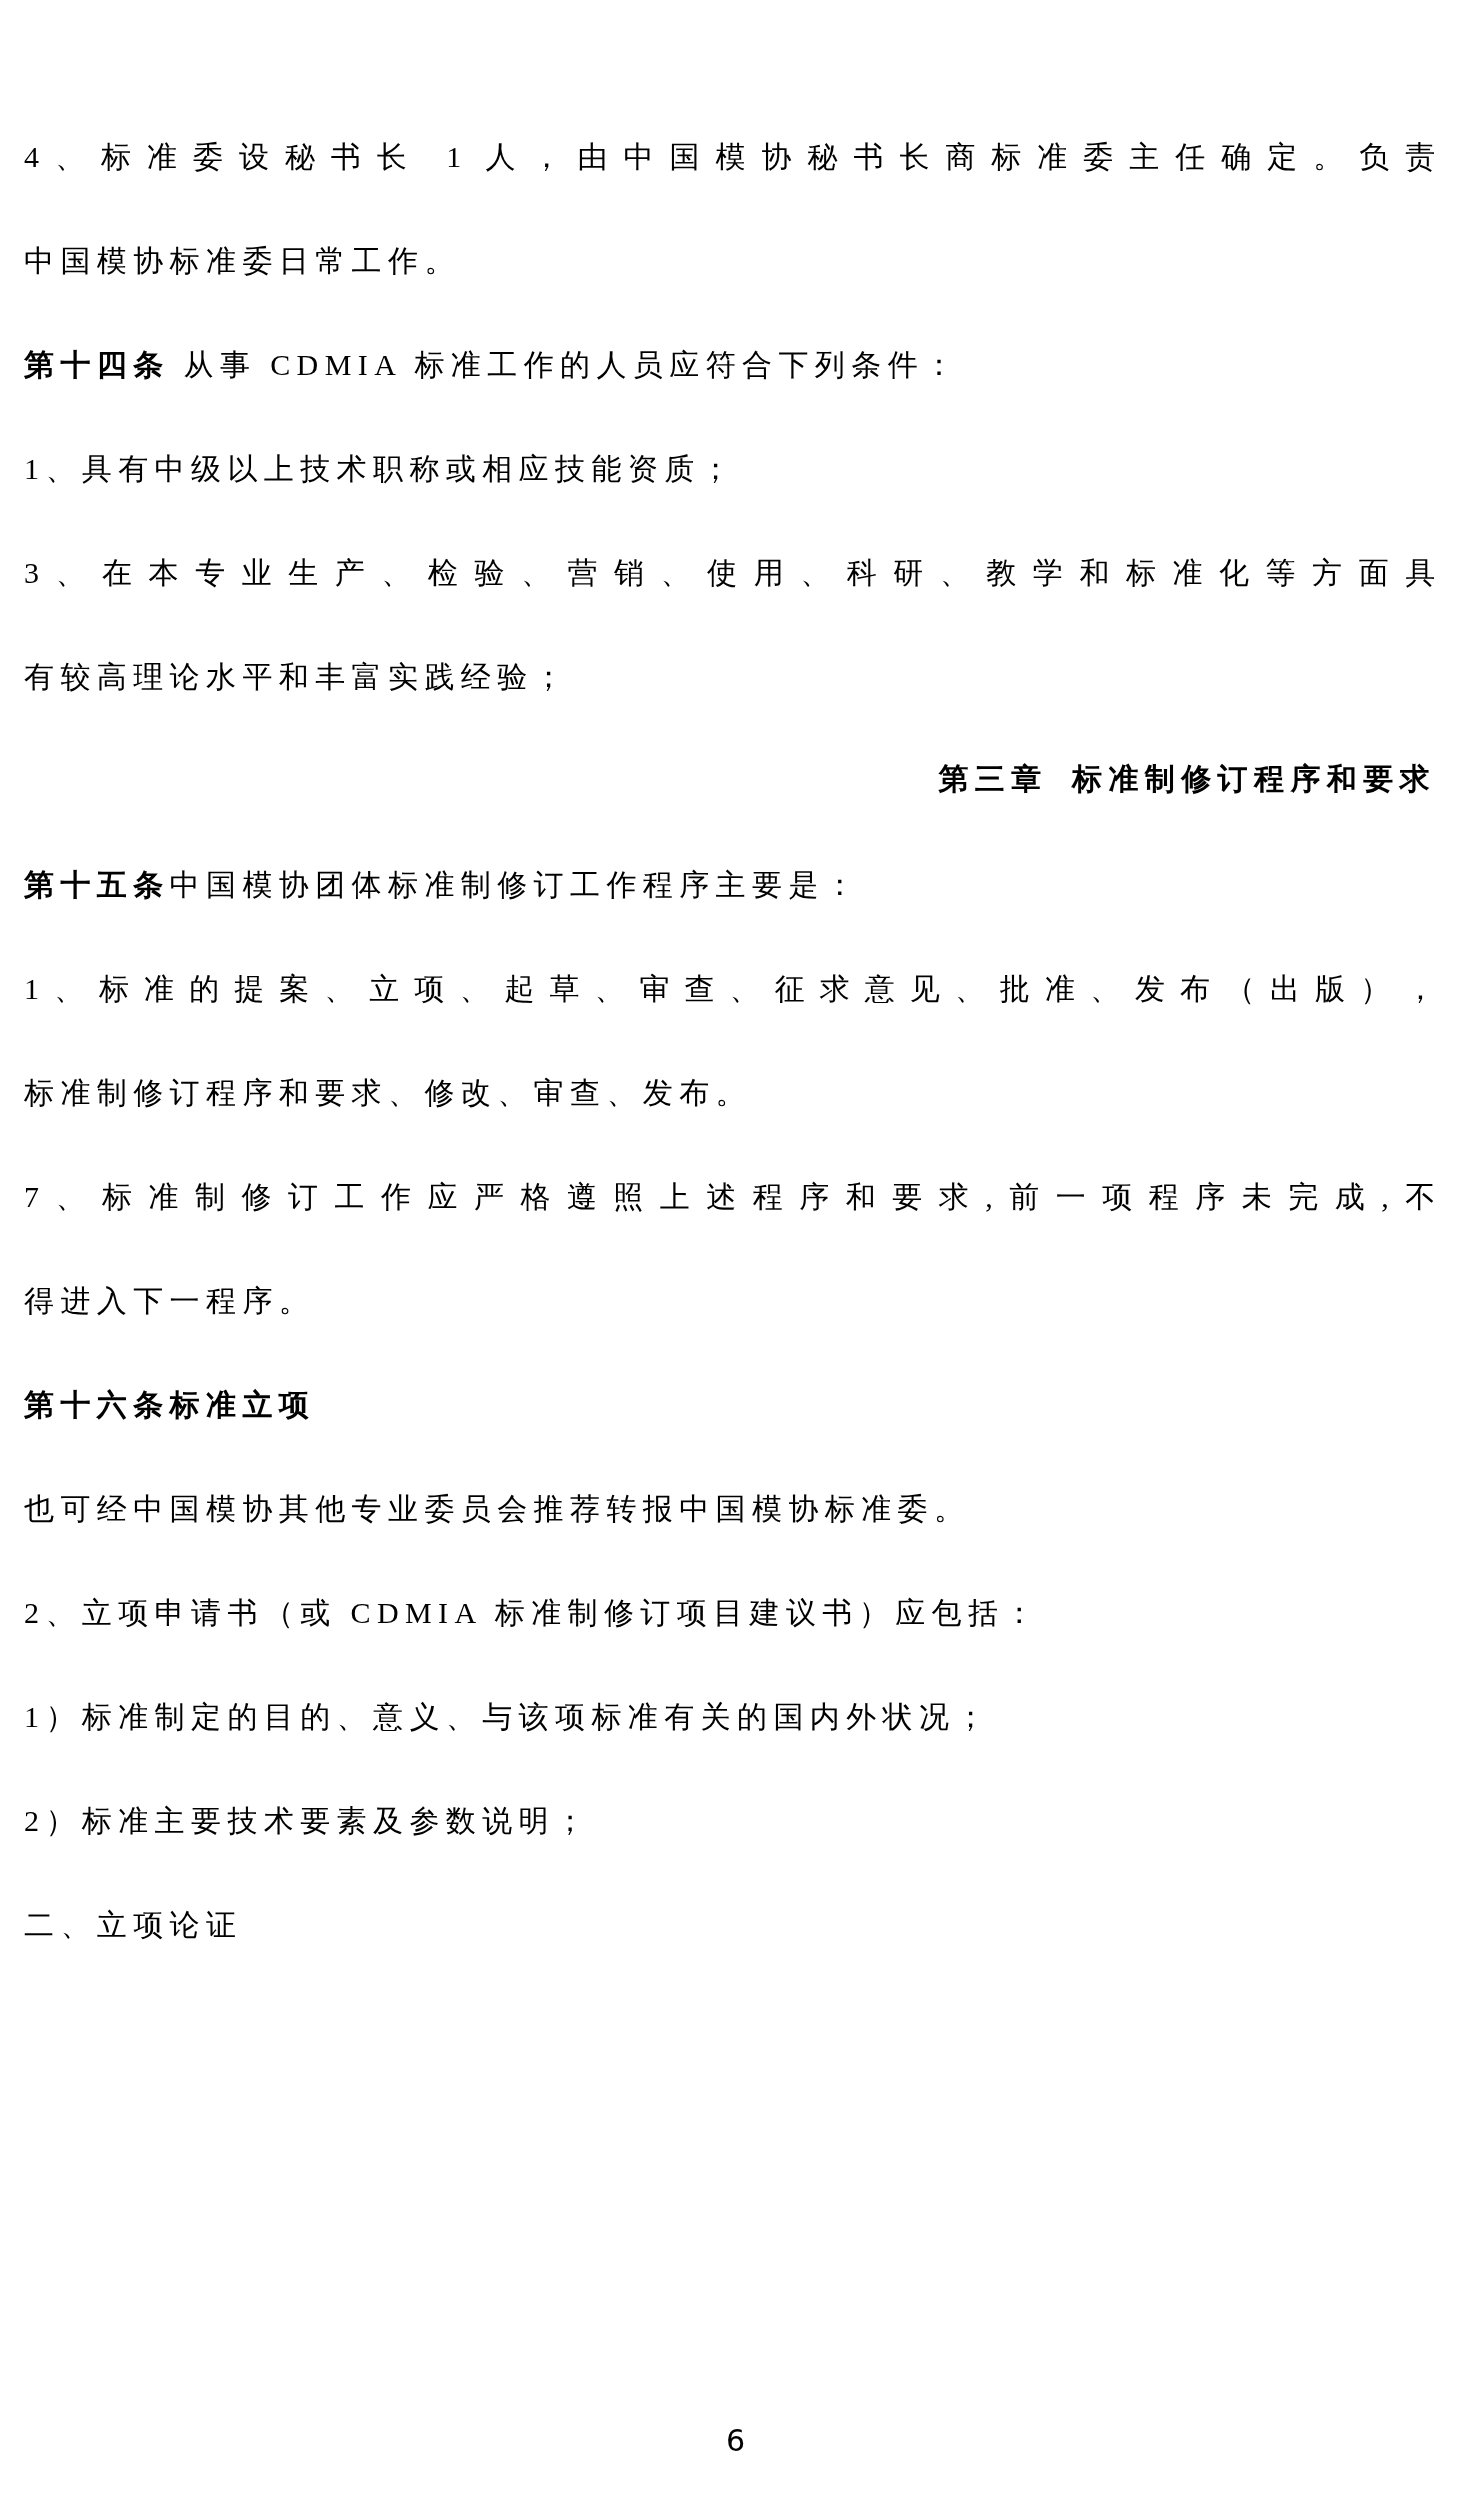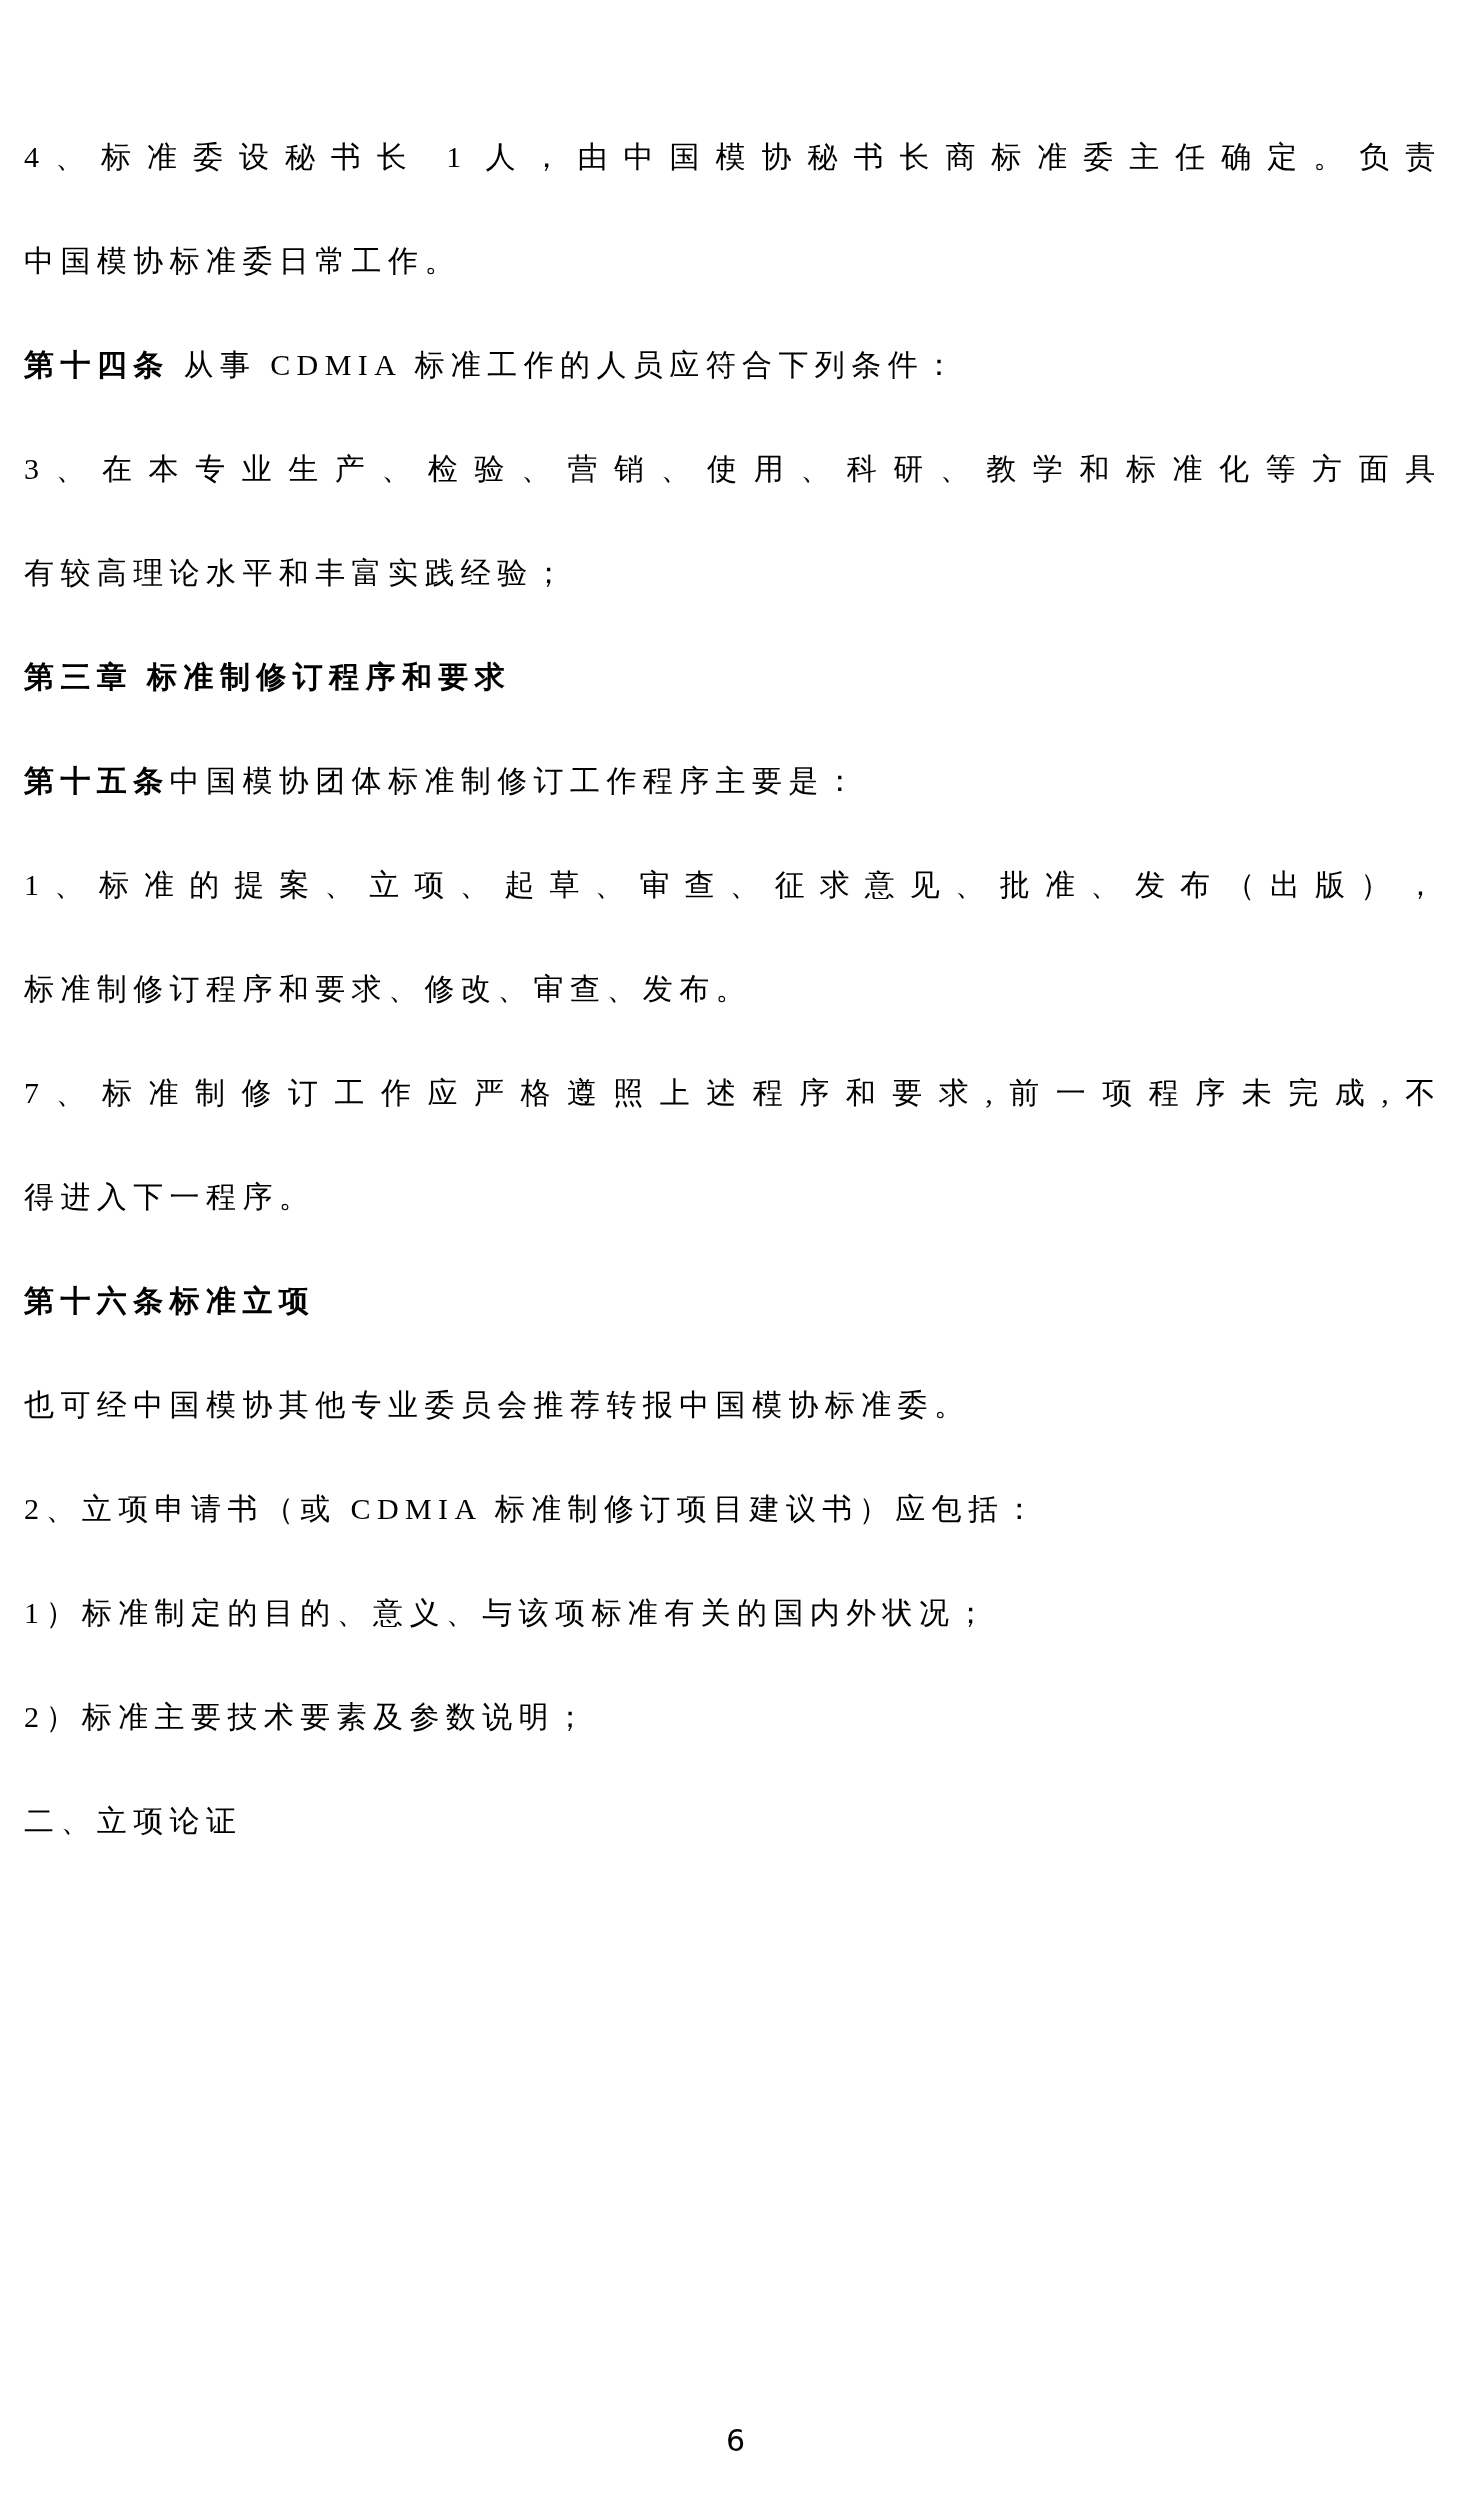--- a/index.html
+++ b/index.html
@@ -31,22 +31,23 @@
     white-space: nowrap;
   }
   .line.justify {
     white-space: normal;
     letter-spacing: 0.8px;
     word-break: break-all;
     text-align: justify;
     text-align-last: justify;
   }
   .line.center {
-    text-align: left;
+    text-align: right;
     white-space: nowrap;
+    font-family: Liberation Mono, monospace;
   }
   .seg { font-weight: normal; }
   .seg.bold { font-weight: bold; }
   .page-number {
     position: absolute;
     left: 0;
     right: 0;
     top: 2418px;
     line-height: 45px;
     text-align: center;
@@ -56,20 +57,21 @@
   }
 </style>
 </head>
 <body>
 
 <div class="page">
   <div class="doc-body" id="doc-body">
       <div class="line justify"><span class="seg">4、标准委设秘书长 1 人，由中国模协秘书长商标准委主任确定。负责</span></div>
       <div class="line left"><span class="seg">中国模协标准委日常工作。</span></div>
       <div class="line left"><span class="seg bold">第十四条</span><span class="seg"> 从事 CDMIA 标准工作的人员应符合下列条件：</span></div>
+      <div class="line left"><span class="seg">1、具有中级以上技术职称或相应技能资质；</span></div>
       <div class="line justify"><span class="seg">3、在本专业生产、检验、营销、使用、科研、教学和标准化等方面具</span></div>
       <div class="line left"><span class="seg">有较高理论水平和丰富实践经验；</span></div>
       <div class="line center"><span class="seg bold">第三章 标准制修订程序和要求</span></div>
       <div class="line left"><span class="seg bold">第十五条</span><span class="seg">中国模协团体标准制修订工作程序主要是：</span></div>
       <div class="line justify"><span class="seg">1、标准的提案、立项、起草、审查、征求意见、批准、发布（出版），</span></div>
       <div class="line left"><span class="seg">标准制修订程序和要求、修改、审查、发布。</span></div>
       <div class="line justify"><span class="seg">7、标准制修订工作应严格遵照上述程序和要求,前一项程序未完成,不</span></div>
       <div class="line left"><span class="seg">得进入下一程序。</span></div>
       <div class="line left"><span class="seg bold">第十六条标准立项</span></div>
       <div class="line left"><span class="seg">也可经中国模协其他专业委员会推荐转报中国模协标准委。</span></div>

